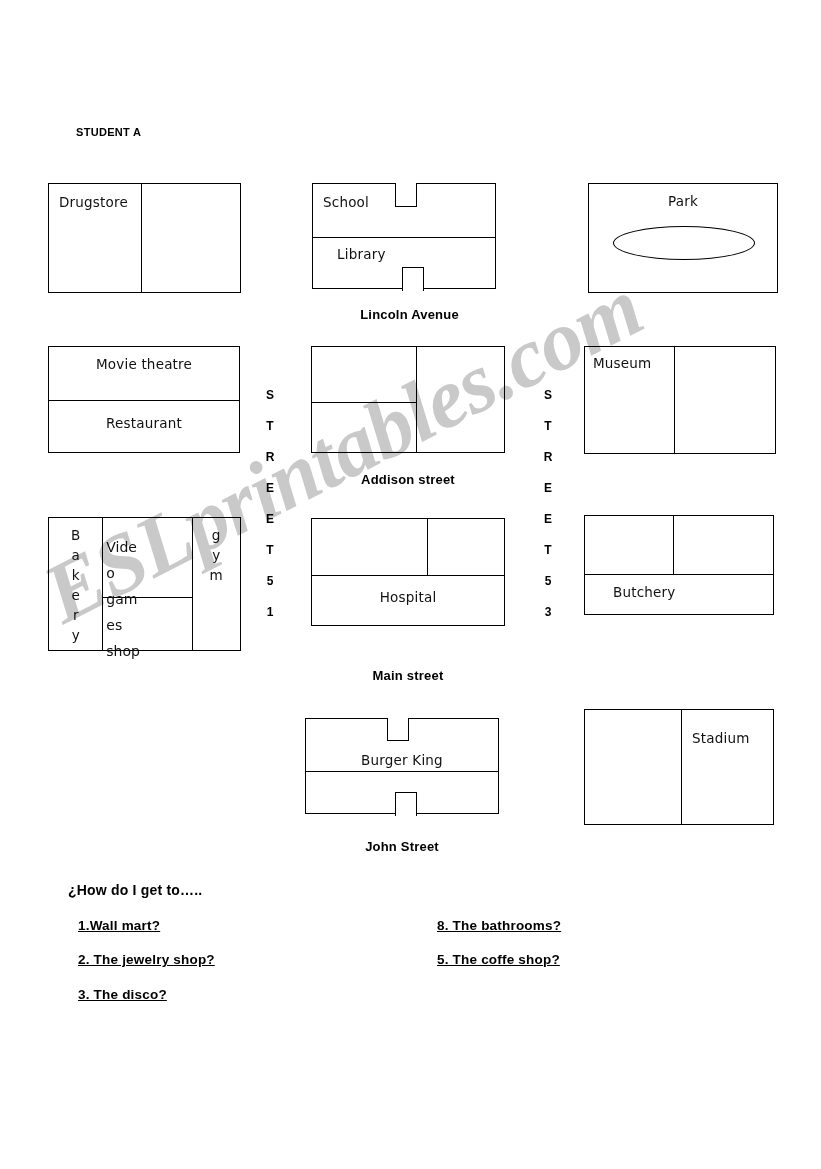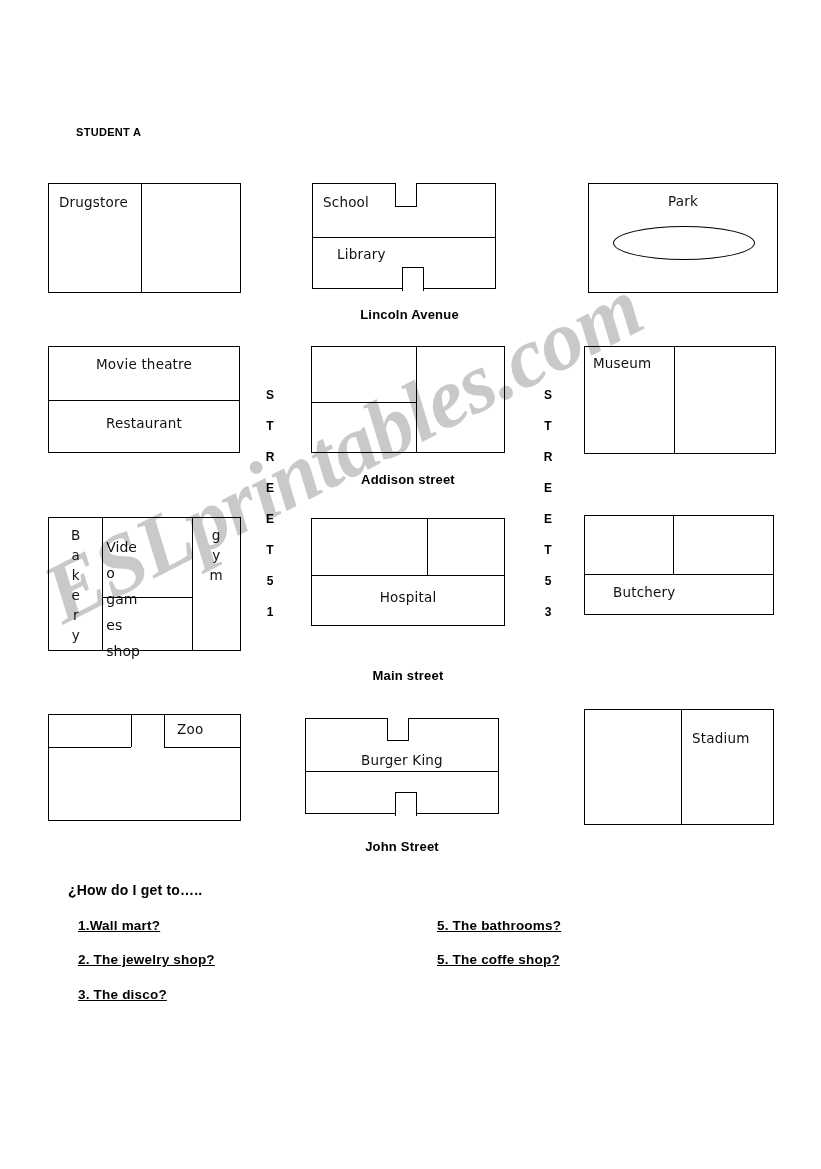--- a/index.html
+++ b/index.html
@@ -285,44 +285,37 @@
     </div>
 
     <div class="block" style="left:584px; top:515px; width:190px; height:100px;">
       <div class="hline" style="top:58px;"></div>
       <div class="seg-v" style="left:47%; top:0; height:58px;"></div>
       <div class="lbl" style="left:28px; top:68px;">Butchery</div>
     </div>
 
     <div class="street-name" style="left:311px; top:668px; width:194px;">Main street</div>
 
-    <div class="block" style="left:48px; top:714px; width:193px; height:107px;">
-      <div class="seg-h" style="left:0; top:32px; width:43%;"></div>
-      <div class="seg-v" style="left:43%; top:0; height:32px;"></div>
-      <div class="seg-h" style="left:60%; top:32px; width:40%;"></div>
-      <div class="seg-v" style="left:60%; top:0; height:32px;"></div>
-      <div class="lbl" style="left:128px; top:6px;">Zoo</div>
-    </div>
 
     <div class="block" style="left:305px; top:718px; width:194px; height:96px;">
       <div class="hline" style="top:52px;"></div>
       <div class="lbl-center" style="top:33px;">Burger King</div>
       <div class="door" style="left:81px; top:-1px; width:22px; height:23px; border-top:none;"></div>
       <div class="door" style="left:89px; top:73px; width:22px; height:24px; border-bottom:none;"></div>
     </div>
 
     <div class="block" style="left:584px; top:709px; width:190px; height:116px;">
       <div class="vline" style="left:51%;"></div>
       <div class="lbl" style="left:107px; top:20px;">Stadium</div>
     </div>
 
     <div class="street-name" style="left:305px; top:839px; width:194px;">John Street</div>
 
     <div class="q-prompt">¿How do I get to…..</div>
 
     <div class="q-item" style="left:78px; top:918px;">1.Wall mart?</div>
     <div class="q-item" style="left:78px; top:952px;">2. The jewelry shop?</div>
     <div class="q-item" style="left:78px; top:987px;">3. The disco?</div>
-    <div class="q-item" style="left:437px; top:918px;">5. The bathrooms?</div>
+    <div class="q-item" style="left:437px; top:918px;">8. The bathrooms?</div>
     <div class="q-item" style="left:437px; top:952px;text-align:center;">5. The coffe shop?</div>
 
   </div>
 </div>
 
 </body></html>

